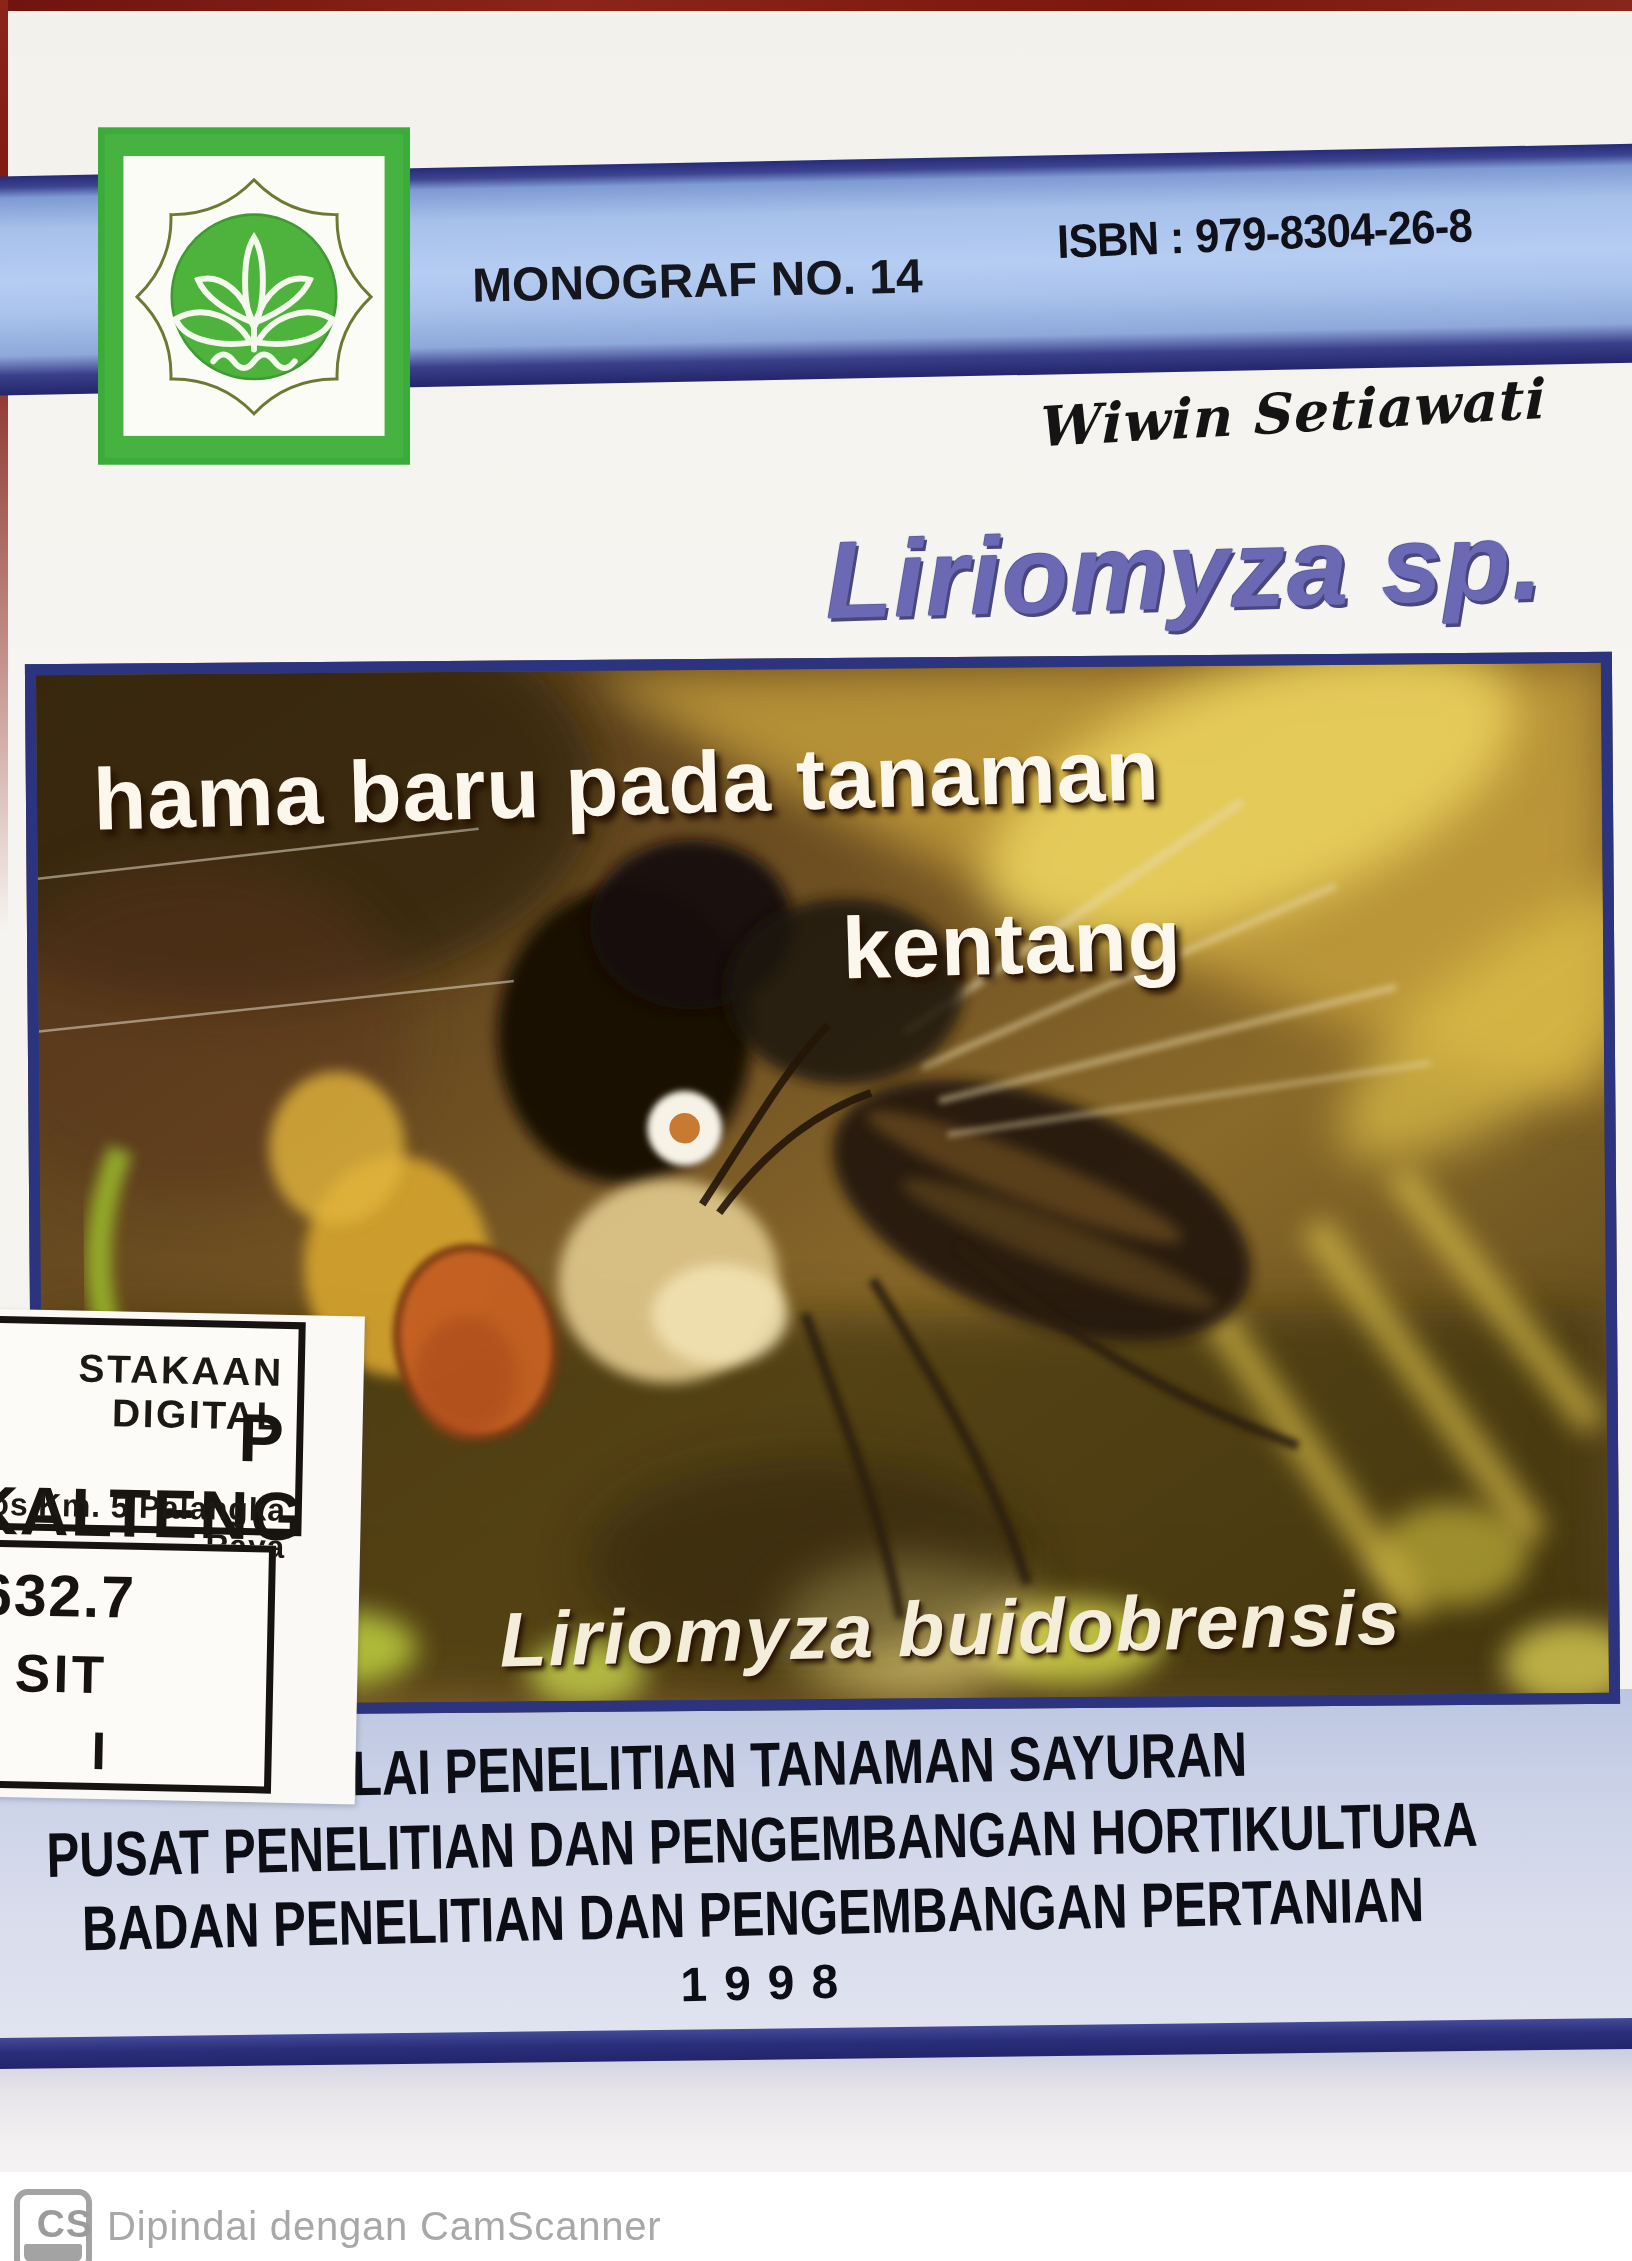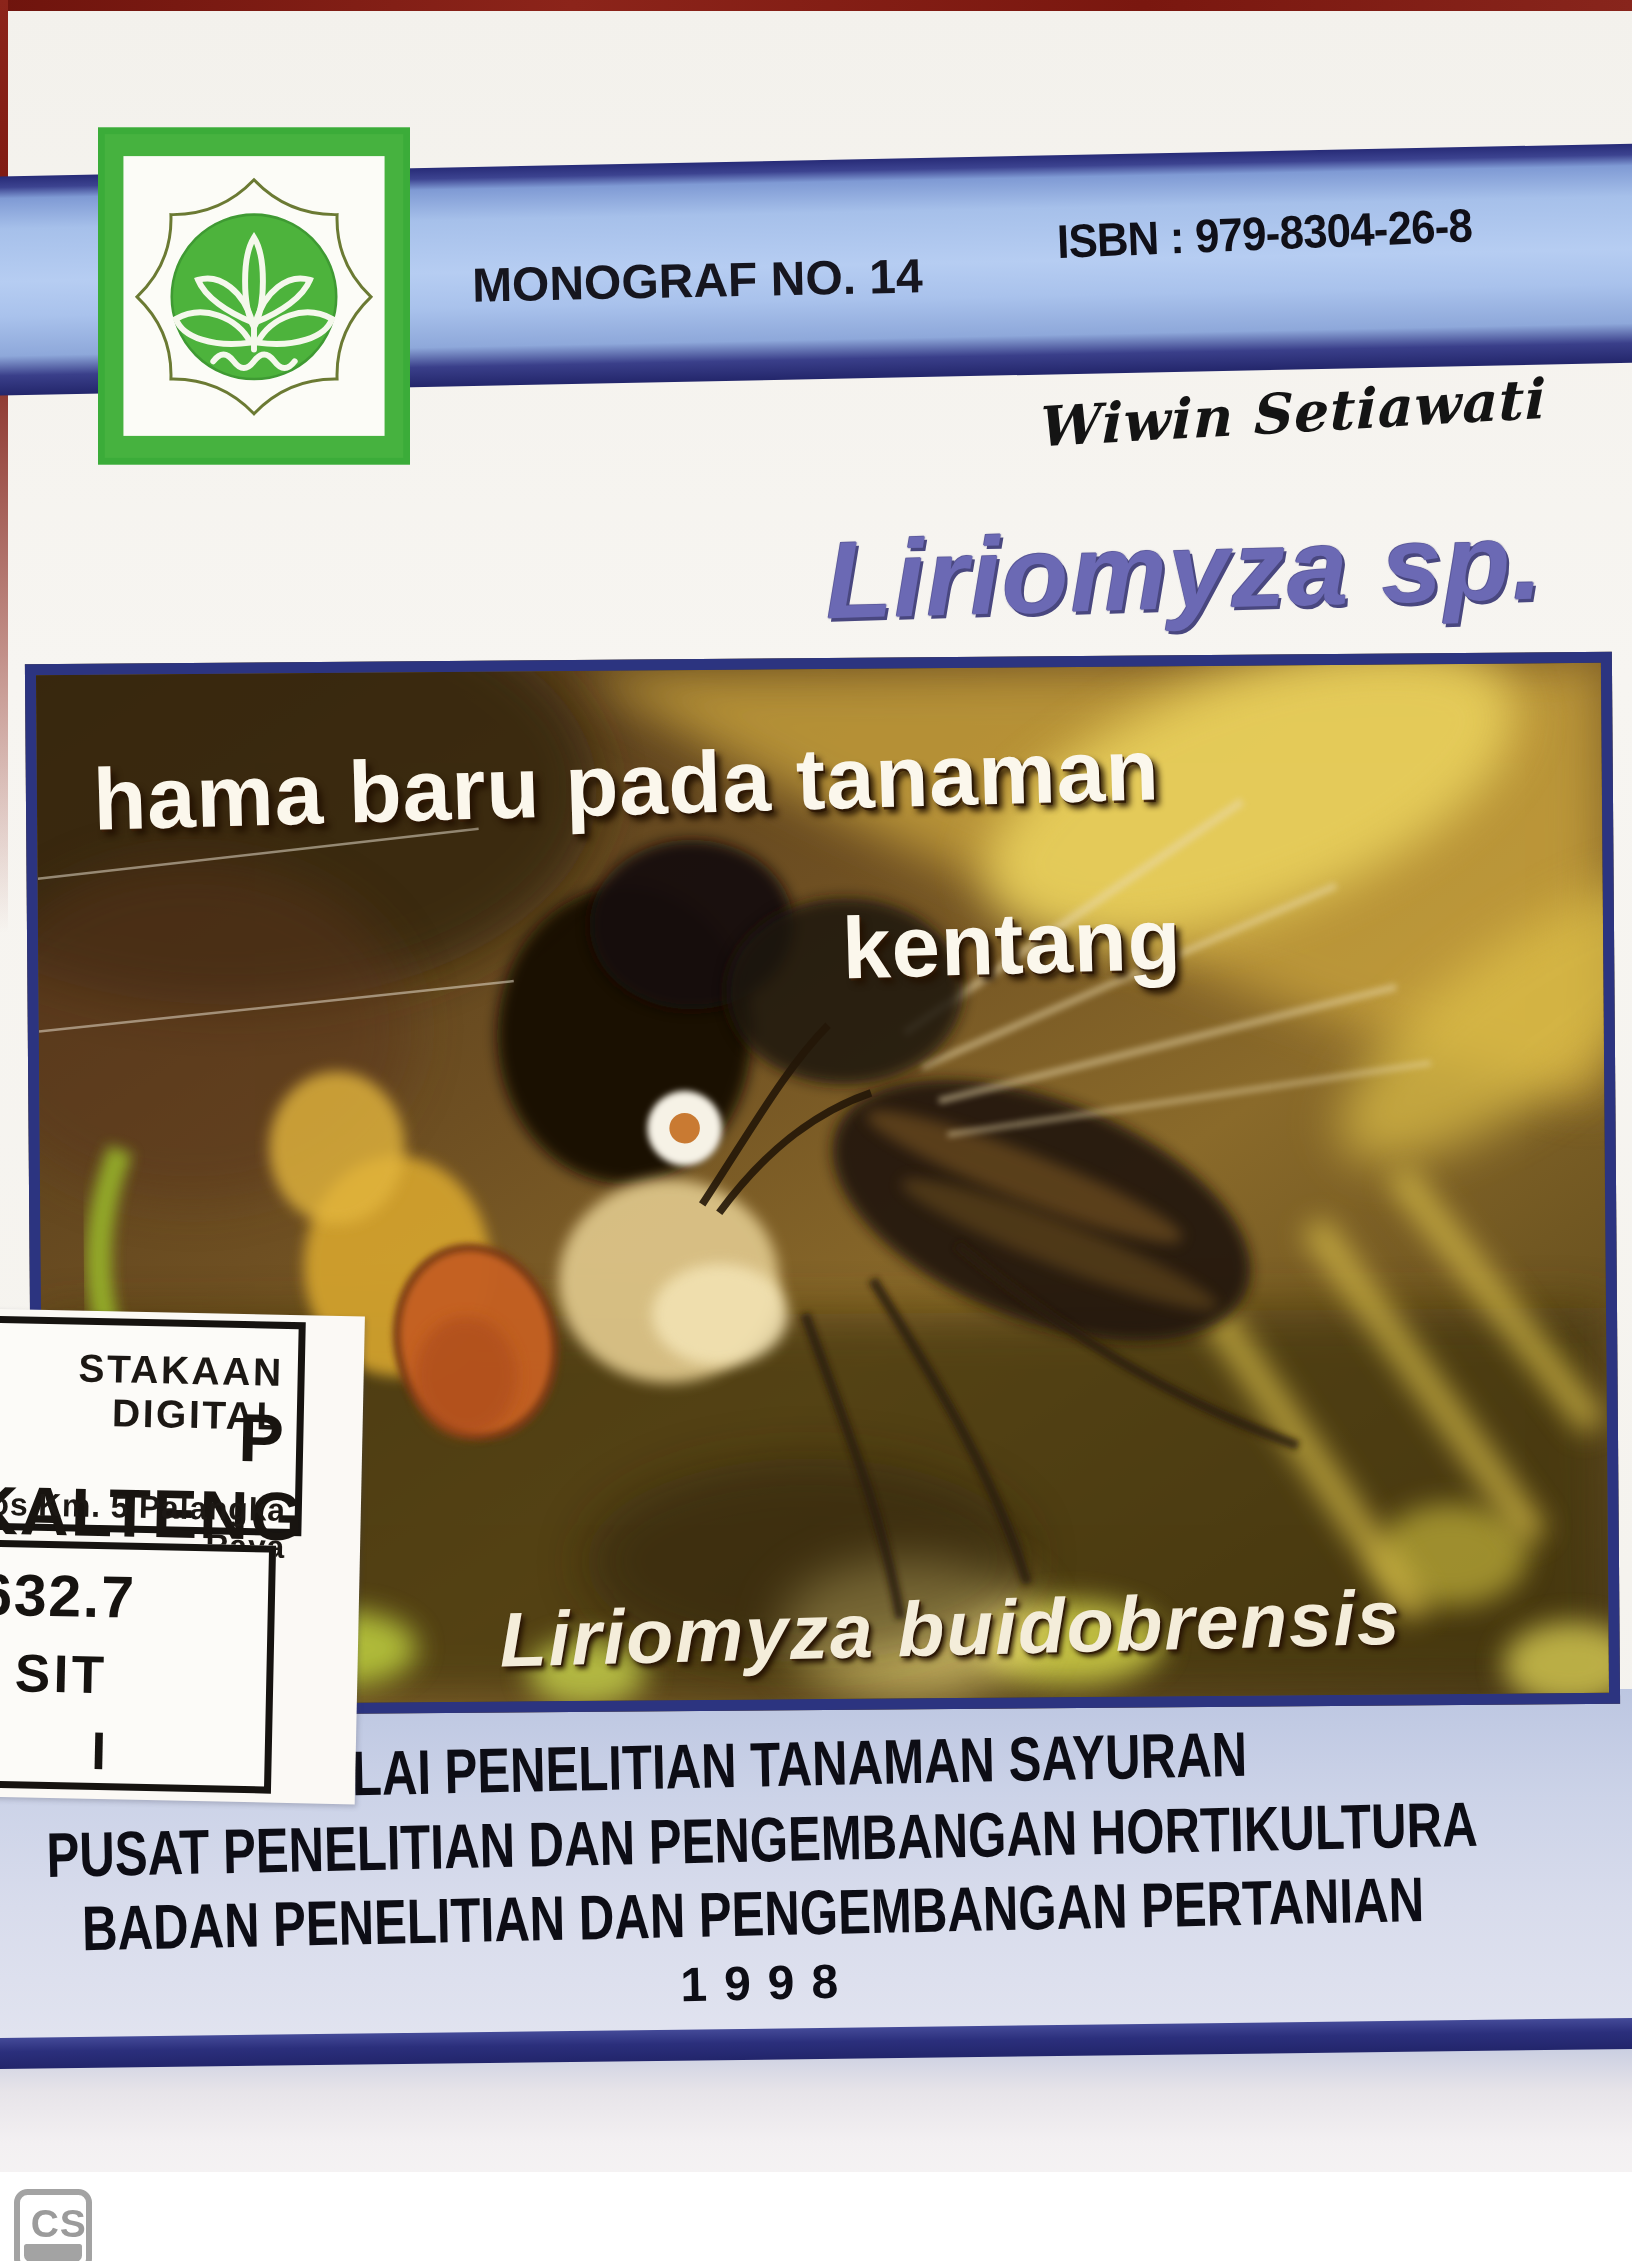--- a/index.html
+++ b/index.html
@@ -60,21 +60,21 @@
   .pub3{left:78px;top:149px;font-size:63px;transform:scaleX(.78);}
   .pubyear{left:675px;top:227px;font-size:48px;font-weight:bold;color:#0d0d15;letter-spacing:17px;}
   .bottom-band{left:-10.2px;top:2028px;width:1653px;height:31px;transform:rotate(-.7deg);z-index:3;
     background:linear-gradient(180deg,#444a98 0%,#2b2f7c 45%,#22256b 100%);}
   .scan-foot{left:0;top:2047px;width:1633px;height:148px;z-index:2;
     background:linear-gradient(180deg,#c9cee1 0%,#e7e4e9 30%,#f3f0f2 65%,#f6f4f4 100%);}
   .white-foot{left:0;top:2172px;width:1633px;height:89px;background:#ffffff;z-index:4;}
 
   
   .cs-icon{left:13.6px;top:2189px;width:78px;height:83px;box-sizing:border-box;border:6px solid #a3a3a3;border-radius:13.6px;z-index:5;background:#fff;}
-  .cs-letters{left:6px;top:6.8px;width:100%;text-align:center;font-size:39px;font-weight:bold;color:#9b9b9b;letter-spacing:0.8px;}
+  .cs-letters{left:12px;top:6.8px;width:100%;text-align:center;font-size:39px;font-weight:bold;color:#9b9b9b;letter-spacing:0.8px;}
   .cs-bar{left:4.2px;bottom:4.2px;width:58px;height:18px;background:#a3a3a3;border-radius:2.5px 2.5px 6.8px 6.8px;}
   .cs-caption{left:107px;top:2204px;font-size:40px;color:#a8a8a8;letter-spacing:0.8px;z-index:5;}
 
   .logo{left:98px;top:127px;width:312px;height:338px;z-index:3;}
 </style>
 </head>
 <body>
 
 <div id="page" class="noselect">
 
@@ -209,15 +209,16 @@
       <div class="abs call-code">SIT</div>
       <div class="abs call-suf">I</div>
     </div>
   </div>
 
   <div class="abs white-foot"></div>
   <div class="abs cs-icon">
     <div class="abs cs-letters">CS</div>
     <div class="abs cs-bar"></div>
   </div>
+  <div class="abs cs-caption">Dipindai dengan CamScanner</div>
 
 </div>
 
 
 </body></html>

